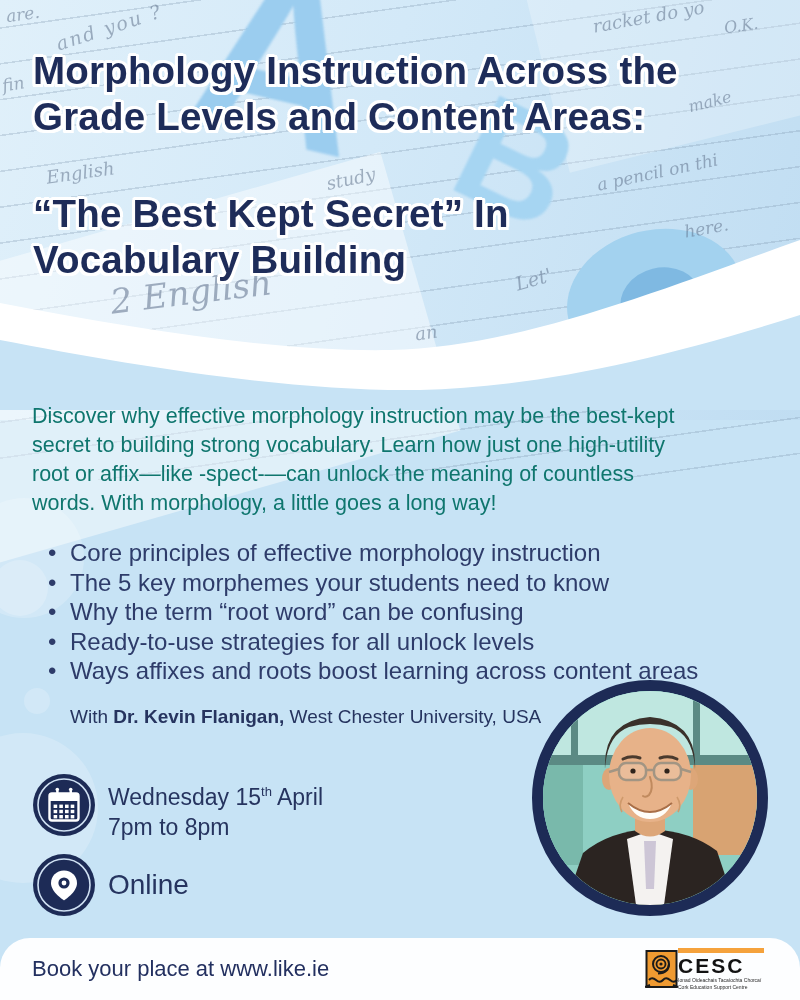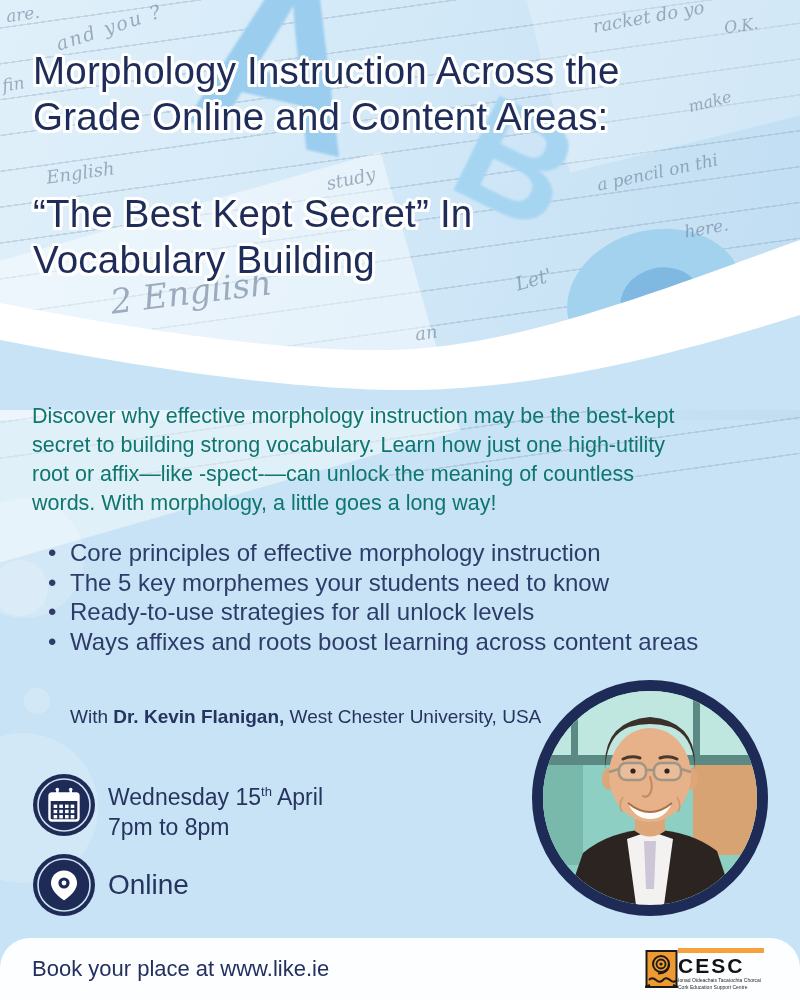--- a/index.html
+++ b/index.html
@@ -16,21 +16,21 @@
   .paper.p2{left:540px;top:-70px;width:460px;height:190px;transform:rotate(-14deg);background:rgba(255,255,255,.25);}
   .deco-letter{position:absolute;font-weight:bold;line-height:1;filter:blur(1px);}
   .letter-a{left:196px;top:-58px;font-size:235px;transform:rotate(13deg);color:#9bcdef;}
   .letter-b{left:462px;top:86px;font-size:152px;transform:rotate(26deg);color:#a6d5f2;}
   .donut{position:absolute;left:566px;top:230px;width:178px;height:138px;transform:rotate(-14deg);}
   .donut-outer{position:absolute;width:100%;height:100%;border-radius:50%;background:#a3d2ef;}
   .donut-hole{position:absolute;left:30%;top:28%;width:46%;height:50%;border-radius:50%;background:#7fb9e2;}
   .scribble{position:absolute;font-family:"DejaVu Serif",serif;font-style:italic;
             color:rgba(96,115,140,.55);white-space:nowrap;}
 
-  .title,.subtitle{position:absolute;left:33px;font-size:38.5px;font-weight:normal;
+  .title,.subtitle{position:absolute;left:33px;font-size:38.5px;font-weight:bold;
         color:#1e2c59;line-height:46px;letter-spacing:.2px;white-space:nowrap;
         text-shadow:-2.5px -2.5px 0 #fff,2.5px -2.5px 0 #fff,-2.5px 2.5px 0 #fff,
           2.5px 2.5px 0 #fff,-3px 0 0 #fff,3px 0 0 #fff,0 -3px 0 #fff,0 3px 0 #fff,
           -1.5px -3px 0 #fff,1.5px 3px 0 #fff,-3px 1.5px 0 #fff,3px -1.5px 0 #fff;}
   .title{top:48px;}
   .subtitle{top:191px;}
 
   .wave{position:absolute;left:0;top:230px;width:800px;height:180px;}
 
   
@@ -90,21 +90,21 @@
     <span class="scribble" style="left:326px;top:168px;font-size:18px;transform:rotate(-12deg);">study</span>
     <span class="scribble" style="left:688px;top:92px;font-size:16px;transform:rotate(-14deg);">make</span>
     <span class="scribble" style="left:596px;top:162px;font-size:17px;transform:rotate(-12deg);">a pencil on thi</span>
     <span class="scribble" style="left:684px;top:218px;font-size:17px;transform:rotate(-10deg);">here.</span>
     <span class="scribble" style="left:515px;top:268px;font-size:19px;transform:rotate(-16deg);">Let'</span>
     <span class="scribble" style="left:110px;top:272px;font-size:34px;transform:rotate(-7deg);color:rgba(105,122,148,.6);">2 English</span>
     <span class="scribble" style="left:415px;top:322px;font-size:18px;transform:rotate(-8deg);">an</span>
 
     <div class="title">
       <div>Morphology Instruction Across the</div>
-      <div>Grade Online and Content Areas:</div>
+      <div>Grade Levels and Content Areas:</div>
     </div>
     <div class="subtitle">
       <div>“The Best Kept Secret” In</div>
       <div>Vocabulary Building</div>
     </div>
   </div>
 
   <svg class="wave" viewBox="0 0 800 180" preserveAspectRatio="none">
     <path d="M0,73 C140,100 280,122 390,120 C520,117 660,60 800,10 L800,180 L0,180 Z" fill="#ffffff"></path>
     <path d="M0,110 C130,135 290,162 420,160 C530,158 660,130 800,85 L800,180 L0,180 Z" fill="#c7e3f5"></path>
@@ -116,20 +116,21 @@
   <div class="bubble" style="left:24px;top:688px;width:26px;height:26px;"></div>
 
   <div class="intro">Discover why effective morphology instruction may be the best-kept
 secret to building strong vocabulary. Learn how just one high-utility
 root or affix—like -spect-—can unlock the meaning of countless
 words. With morphology, a little goes a long way!</div>
 
   <ul class="bullets">
     <li>Core principles of effective morphology instruction</li>
     <li>The 5 key morphemes your students need to know</li>
+    <li>Why the term “root word” can be confusing</li>
     <li>Ready-to-use strategies for all unlock levels</li>
     <li>Ways affixes and roots boost learning across content areas</li>
   </ul>
 
   <div class="speaker"><span>With </span><b>Dr. Kevin Flanigan,</b><span> West Chester University, USA</span></div>
 
   <svg class="event-icon cal" viewBox="0 0 62 62">
     <circle cx="31" cy="31" r="31" fill="#1d2b56"></circle>
     <circle cx="31" cy="31" r="26" fill="none" stroke="#cfe0f2" stroke-width="1.6"></circle>
     <circle cx="24.3" cy="15.5" r="1.8" fill="#ffffff"></circle>

